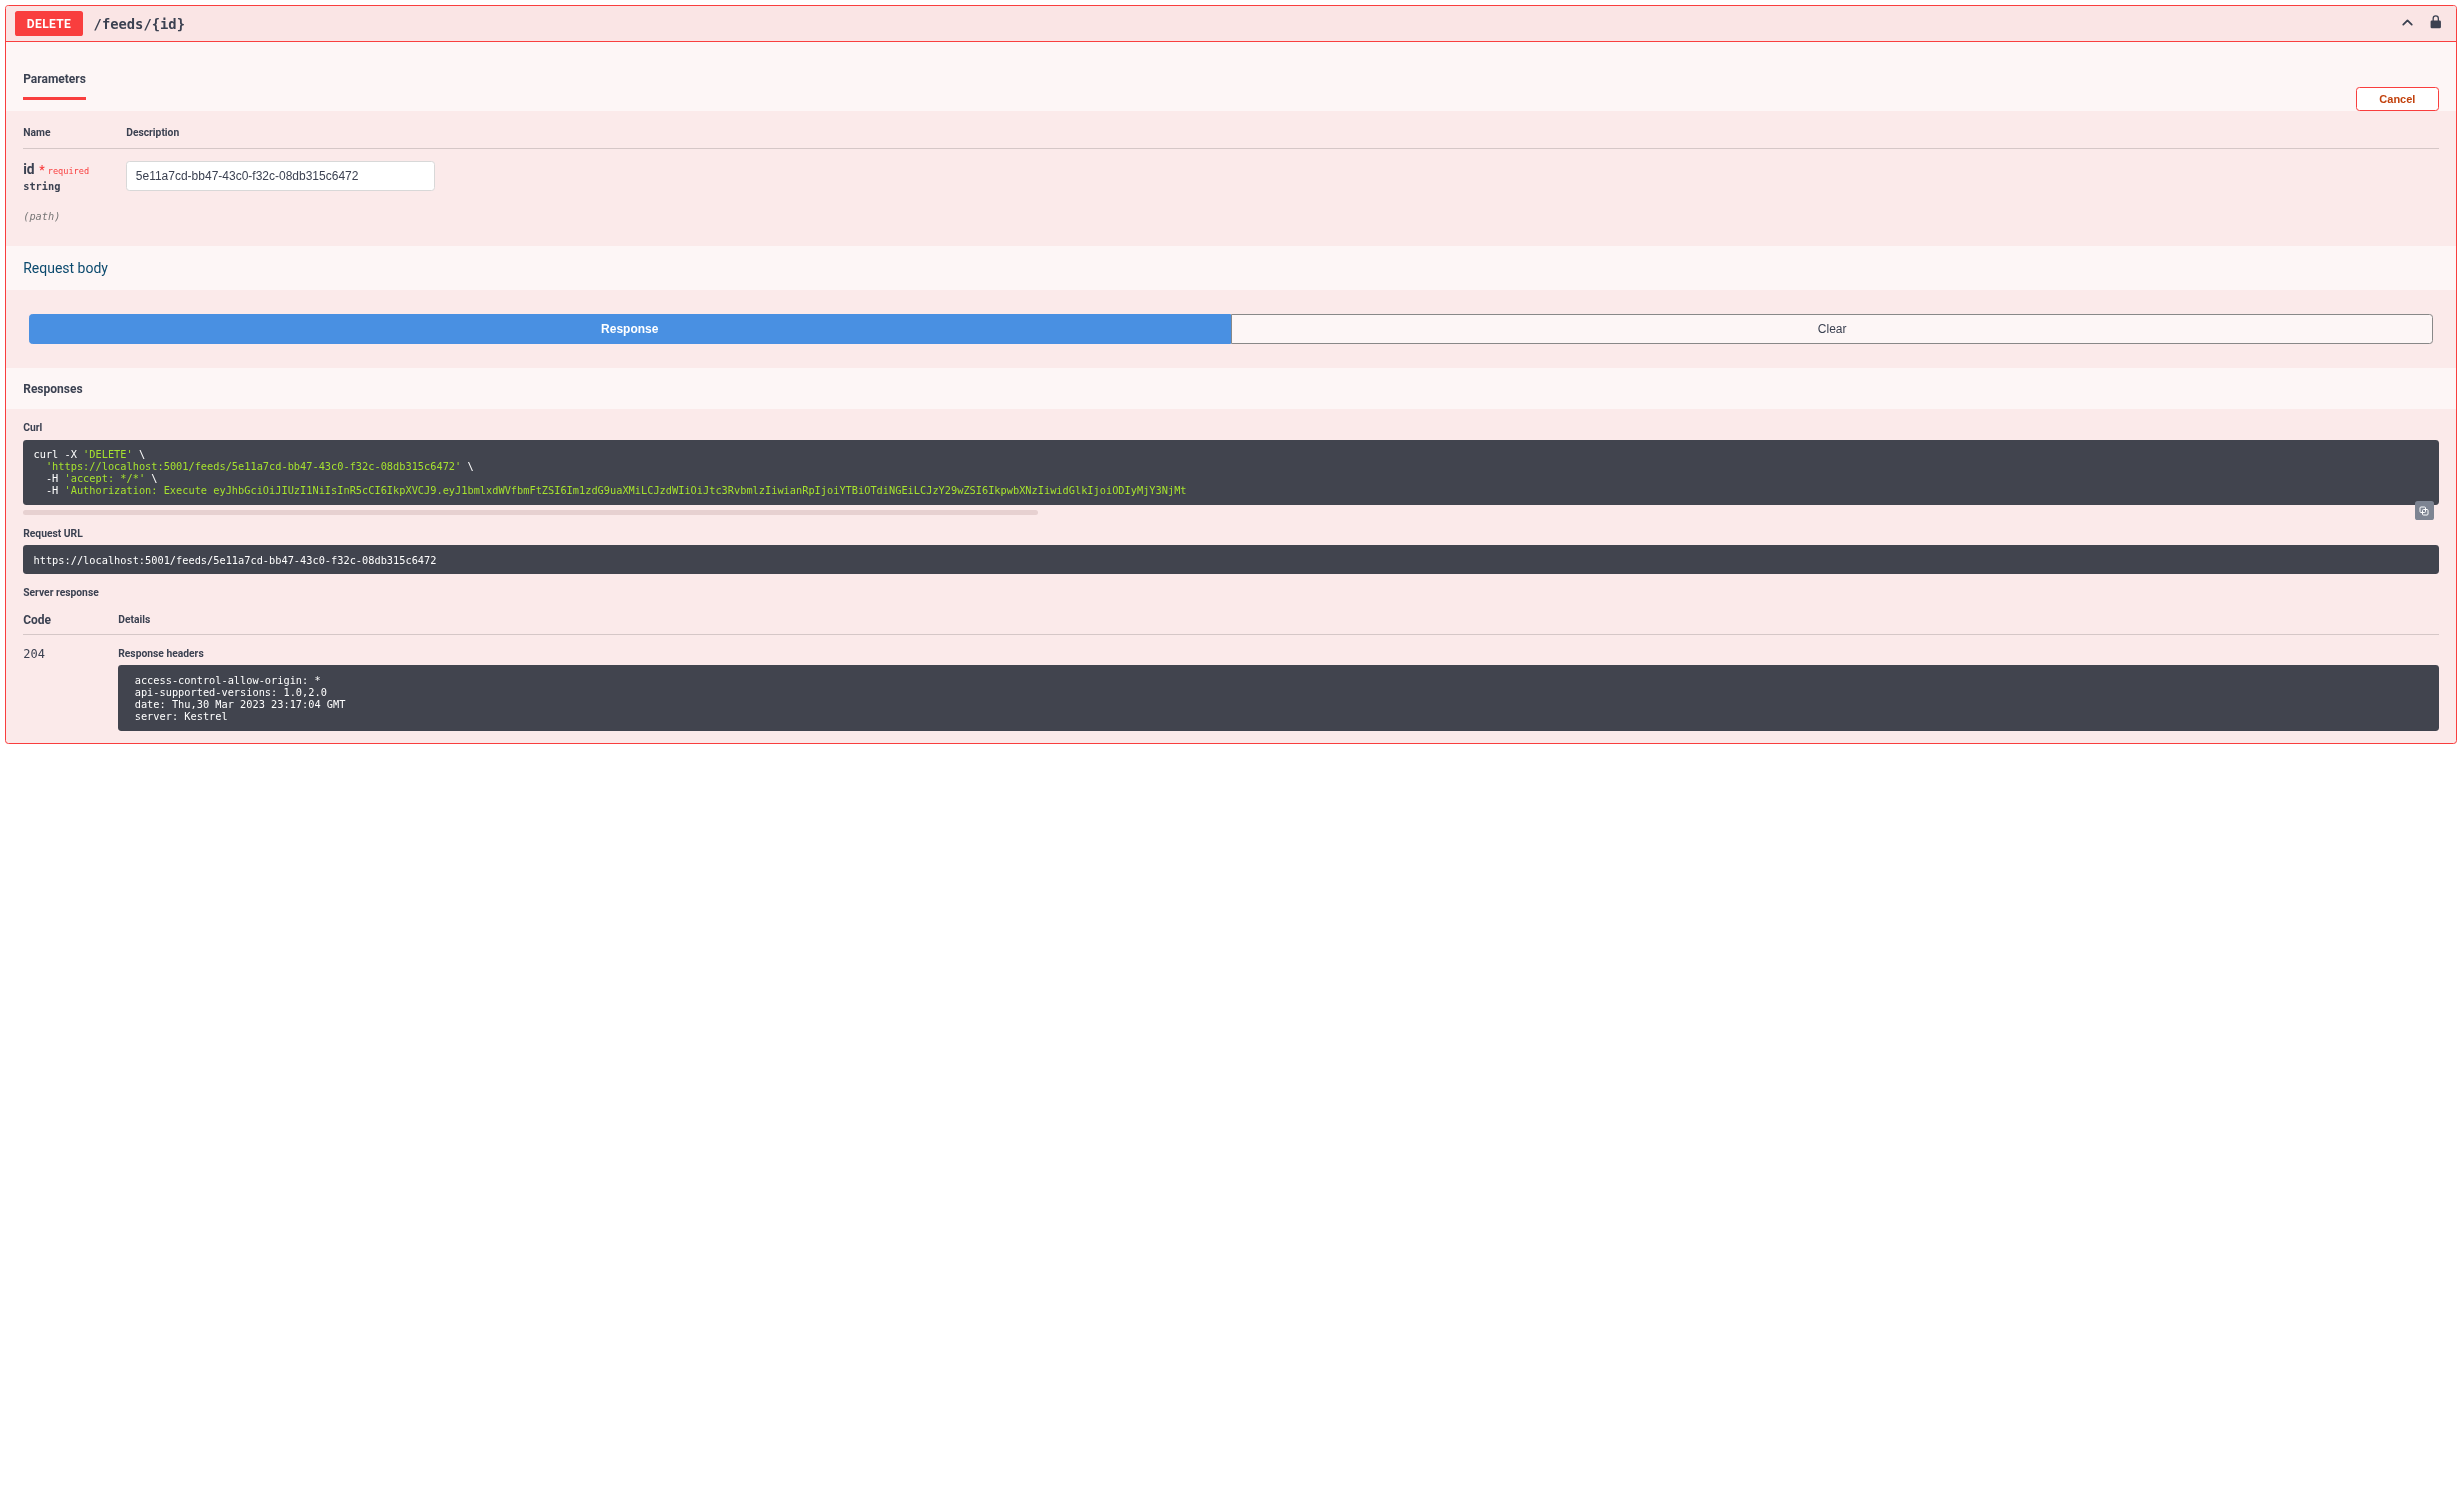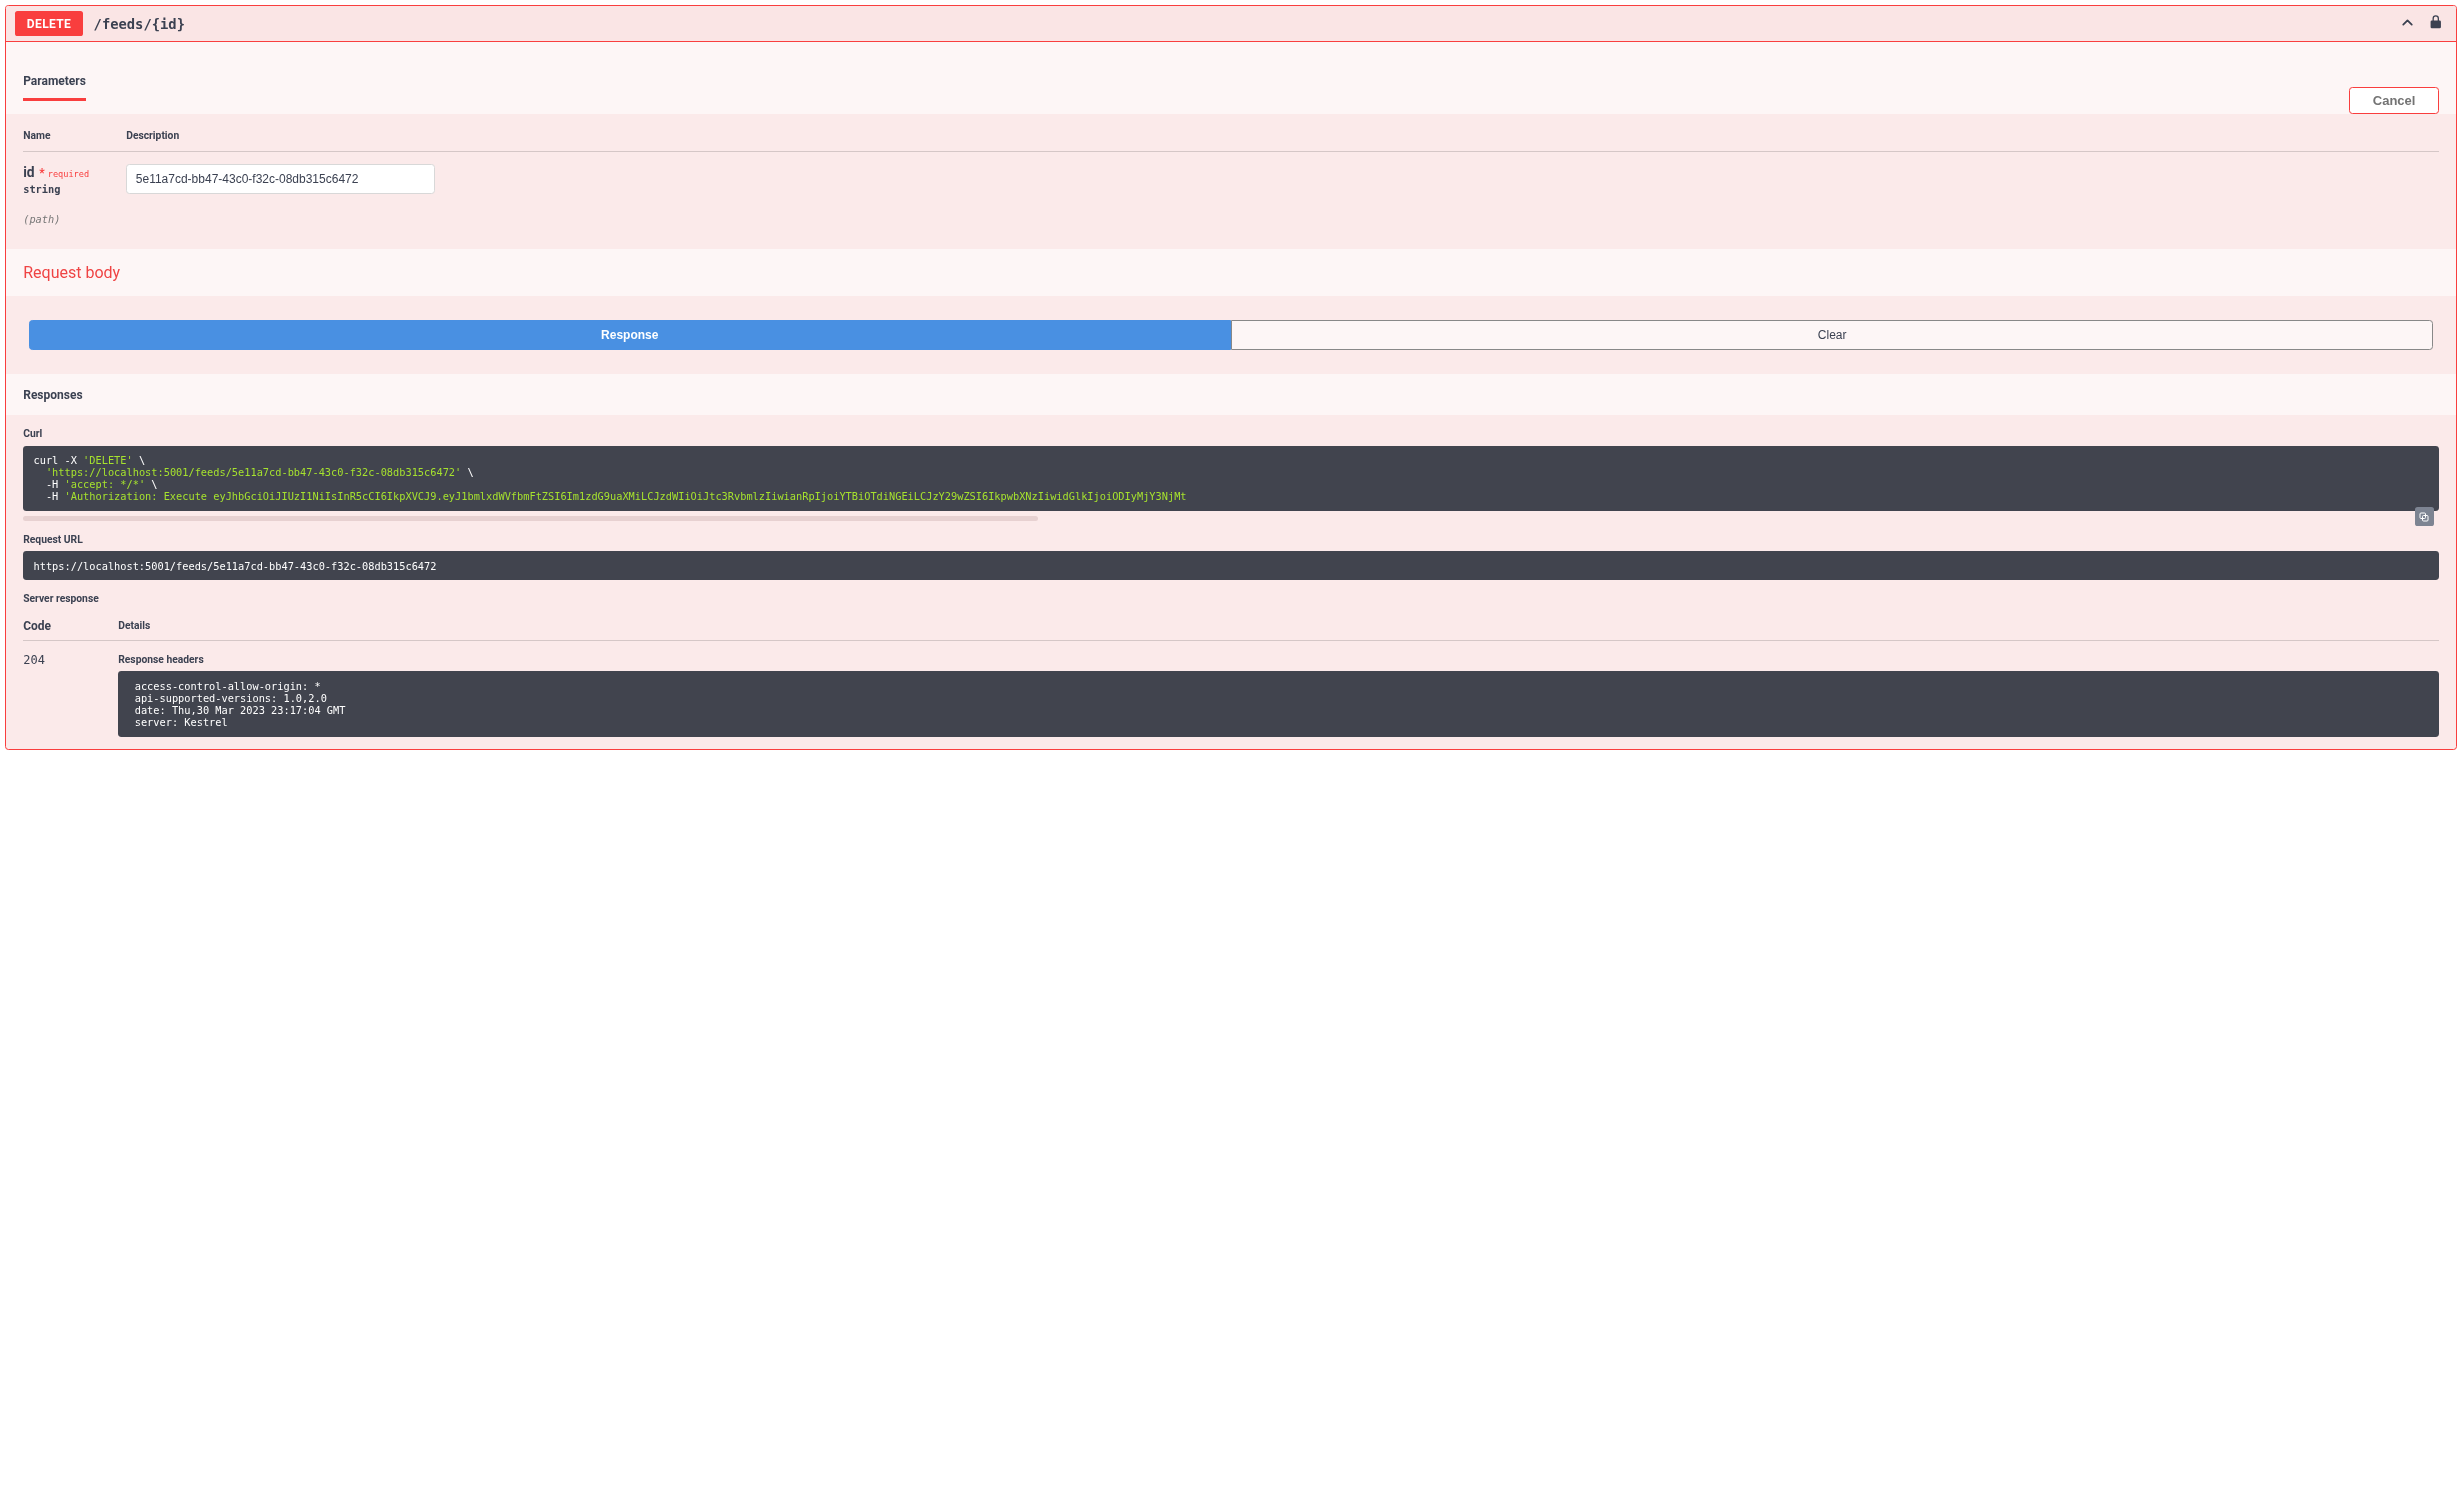--- a/index.html
+++ b/index.html
@@ -65,26 +65,26 @@
     .section-tab {
       font-weight: 700;
       font-size: 12px;
       color: #3b4151;
       padding: 10.3px 0;
       border-bottom: 3.4px solid #f93e3e;
       display: inline-block;
     }
     .cancel-btn {
       border: 1.7px solid #f93e3e;
-      color: #737373;
+      color: #c2410c;
       background: #fff;
       border-radius: 3.4px;
       padding: 5.2px 22.4px;
       font-weight: 700;
-      font-size: 13px;
+      font-size: 11px;
       cursor: pointer;
       margin-top: 36px;
     }
 
     .params-body { padding: 0 17px; }
     .param-head {
       display: flex;
       padding: 15.5px 0 8.6px 0;
       border-bottom: 0.9px solid rgba(0,0,0,0.15);
       align-items: center;
@@ -104,22 +104,22 @@
       border-radius: 3.4px;
       padding: 6.9px 8.6px;
       font-size: 12px;
       width: 309px;
       color: #3b4151;
     }
 
     .request-body-row {
       padding: 13.8px 17px;
       background: #fdf6f6;
-      font-size: 16px;
-      color: #ef4444;
+      font-size: 14px;
+      color: #0c4a6e;
     }
 
     .exec-row { padding: 24px 22.4px; display: flex; }
     .btn-execute, .btn-clear {
       flex: 1;
       padding: 6.9px 0;
       font-size: 12px;
       font-weight: 700;
       cursor: pointer;
     }

